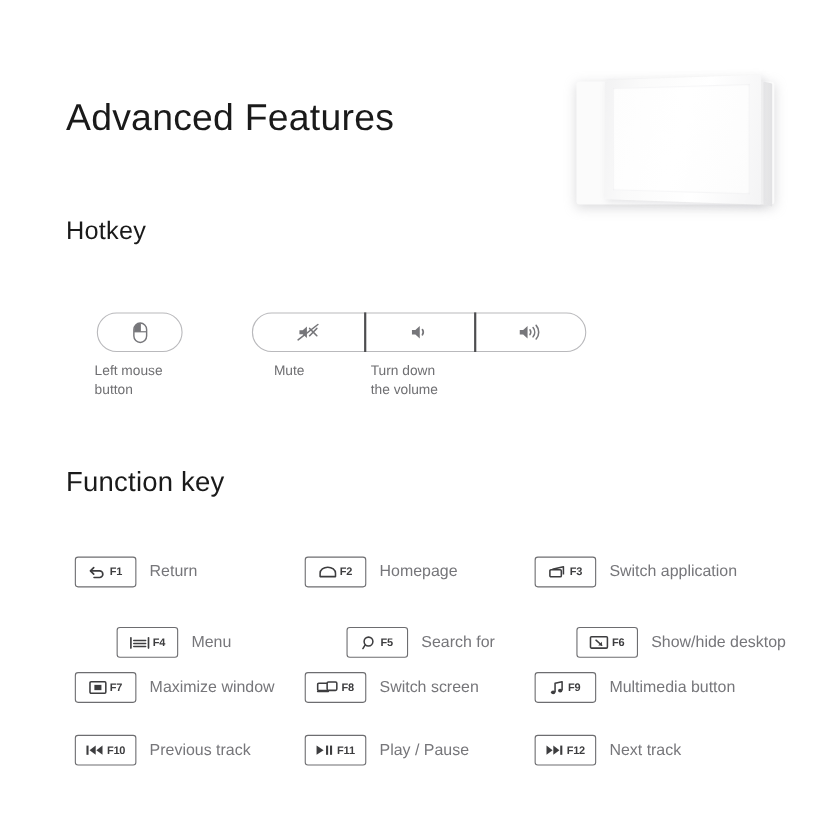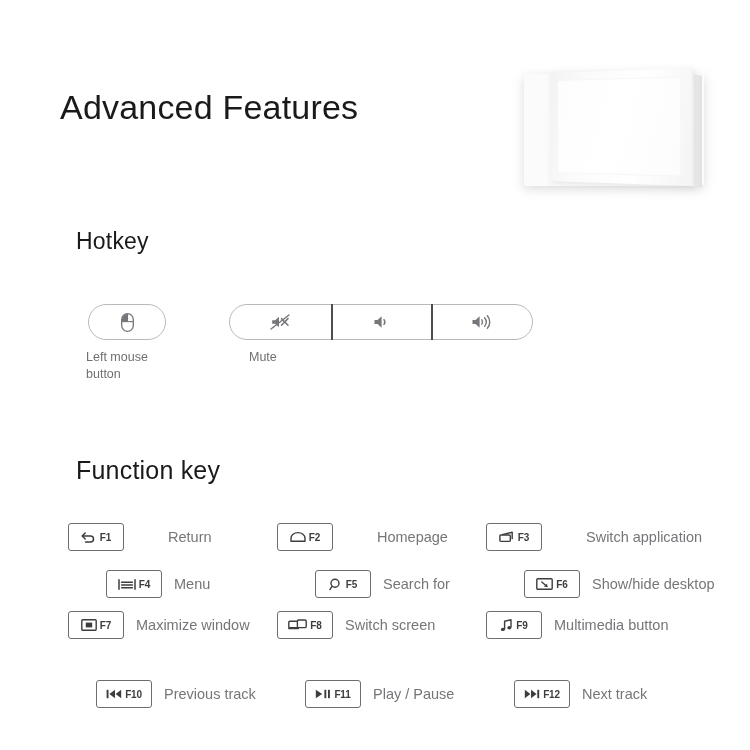--- a/index.html
+++ b/index.html
@@ -21,26 +21,25 @@
     position: absolute;
     left: 60px;
     top: 88px;
     font-size: 34px;
     color: #1a1a1a;
     letter-spacing: 0.2px;
     white-space: nowrap;
   }
   .h-sec {
     position: absolute;
-    left: 76px;
+    left: 60px;
     font-size: 23px;
     color: #1a1a1a;
     letter-spacing: 0.2px;
     white-space: nowrap;
-    margin-top: 32px;
   }
   #hotkey-heading { top: 196px; }
   #funckey-heading { top: 424px; font-size: 25px; }
 
   
   .product {
     position: absolute;
     left: 516px;
     top: 62px;
     width: 196px;
@@ -85,21 +84,21 @@
     height: 112px;
     background: linear-gradient(90deg, #ededee, #e2e2e4);
     transform: skewY(11deg);
     border-radius: 1px;
   }
 
   
   .hotkey-row {
     position: absolute;
     left: 0;
-    top: 304px;
+    top: 284px;
     width: 678px;
     height: 100px;
   }
 
   .pill {
     position: absolute;
     box-sizing: border-box;
     border: 1px solid #b9b9bc;
     border-radius: 18px;
     background: #ffffff;
@@ -186,24 +185,24 @@
     font-size: 14.5px;
     color: #76767a;
     white-space: nowrap;
   }
 
   
   .col-1 { left: 68px; }
   .col-2 { left: 277px; }
   .col-3 { left: 486px; justify-content: center; }
   
-  .row-1 { top: 25px; gap: 32px; }
+  .row-1 { top: 8px; }
   .row-2 { top: 72px; margin-left: 38px; }
   .row-3 { top: 113px; }
-  .row-4 { top: 182px; margin-left: 28px; }
+  .row-4 { top: 170px; }
 
   svg { display: block; overflow: visible; }
 </style>
 </head>
 <body>
 
 <div class="h-main">Advanced Features</div>
 <div class="h-sec" id="hotkey-heading">Hotkey</div>
 <div class="h-sec" id="funckey-heading">Function key</div>
 
@@ -259,20 +258,24 @@
     </div>
   </div>
 
   <div class="hk-label" id="lbl-mouse">
     <div>Left mouse</div>
     <div>button</div>
   </div>
   <div class="hk-label" id="lbl-mute">
     <div>Mute</div>
   </div>
+  <div class="hk-label" id="lbl-voldown">
+    <div>Turn down</div>
+    <div>the volume</div>
+  </div>
 </div>
 
 <div class="fk-grid">
 
   <div class="fk-item col-1 row-1">
     <div class="fk-key">
       <span class="fk-glyph">
         <svg width="15" height="12" viewBox="0 0 15 12">
           <path d="M4.2 2.0 L1.2 5.0 L4.2 8.0" fill="none" stroke="#3d3d3f" stroke-width="1.5" stroke-linecap="round" stroke-linejoin="round"></path>
           <path d="M1.6 5.0 L9.5 5.0 A3.0 3.0 0 0 1 9.5 11.0 L4.5 11.0" fill="none" stroke="#3d3d3f" stroke-width="1.5" stroke-linecap="round" stroke-linejoin="round"></path>

